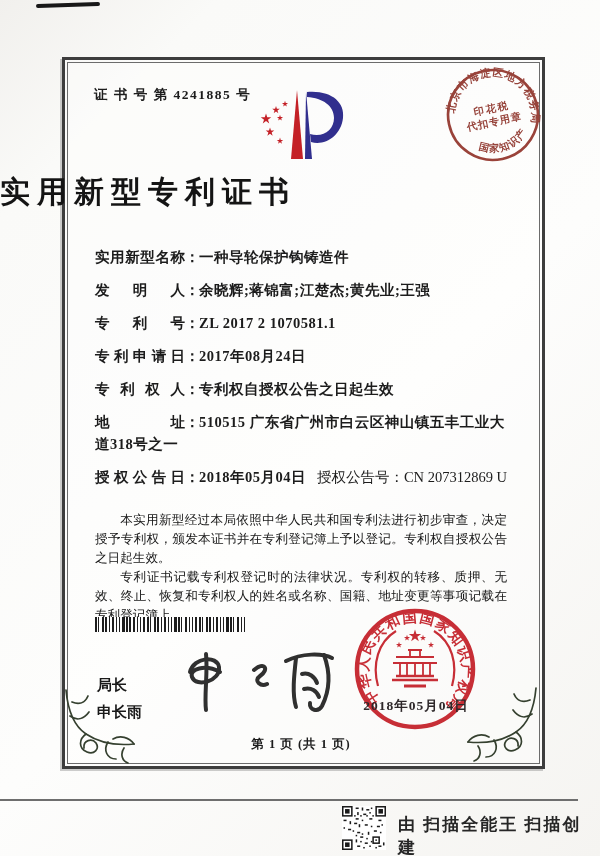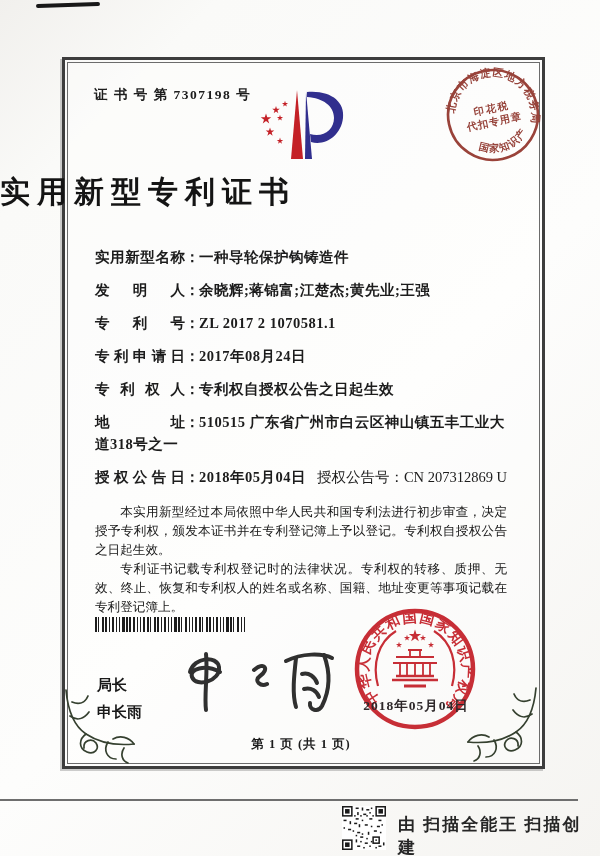--- a/index.html
+++ b/index.html
@@ -21,21 +21,21 @@
   .tax-stamp{position:absolute;left:444px;top:66px;width:98px;height:98px;
              transform:rotate(-12deg);opacity:.93;}
   
   .flow{position:absolute;left:95px;top:246px;width:412px;}
   .frow{margin-bottom:11px;line-height:22px;font-size:14.5px;font-weight:700;}
   .flabel{display:inline-block;width:90px;text-align:justify;text-align-last:justify;vertical-align:top;}
   .fcolon{display:inline-block;width:14px;}
   .fvalue{letter-spacing:.5px;}
   .grant-row{position:relative;}
   .grant-right{position:absolute;right:0;top:0;font-weight:400;white-space:nowrap;}
-  .paras{margin-top:15px;font-size:12.6px;line-height:19px;text-align:justify;color:#161616;}
+  .paras{margin-top:23px;font-size:12.6px;line-height:19px;text-align:justify;color:#161616;}
   .paras p{margin:0;text-indent:2em;}
   .barcode{position:absolute;left:95px;top:617px;width:150px;height:15px;
     background:repeating-linear-gradient(90deg,#1d1d1d 0 1.6px,#fdfdfd 1.6px 3.1px,#1d1d1d 3.1px 4.3px,
                #fdfdfd 4.3px 6.6px,#1d1d1d 6.6px 8.8px,#fdfdfd 8.8px 10.4px);}
   .seal{position:absolute;left:352px;top:606px;width:126px;height:126px;opacity:.95;}
   .seal-date{position:absolute;left:356px;top:697px;width:120px;text-align:center;
              font-size:13.5px;font-weight:700;letter-spacing:1px;color:#2e282a;}
   .signer{position:absolute;left:97px;font-family:"Liberation Sans","DejaVu Sans",sans-serif;
           font-weight:700;font-size:15px;color:#1a1a1a;}
   .signer-title{top:676px;} .signer-name{top:703px;}
@@ -56,21 +56,21 @@
 <body>
 
 <div class="page">
 
   <div class="artifact"></div>
 
   <div class="frame">
     <div class="frame-inner"></div>
   </div>
 
-  <div class="cert-no">证 书 号 第 7307198 号</div>
+  <div class="cert-no">证 书 号 第 4241885 号</div>
 
   <svg class="logo" viewBox="0 0 100 74" aria-hidden="true">
     <defs>
       <path id="st" d="M0,-1 L0.225,-0.31 L0.95,-0.31 L0.36,0.12 L0.59,0.81 L0,0.38 L-0.59,0.81 L-0.36,0.12 L-0.95,-0.31 L-0.225,-0.31 Z"></path>
     </defs>
     <polygon points="46,2 52,71 40,71" fill="#c42127"></polygon>
     <polygon points="55,3 61,71 54,71" fill="#312f8e"></polygon>
     <path d="M56,4 C80,2 94,14 92,30 C90,48 74,58 60,54 L59,46 C72,50 83,42 83,30 C83,18 72,10 56,9 Z" fill="#312f8e"></path>
     <g fill="#c42127">
       <use href="#st" transform="translate(34,16) scale(3.2)"></use>

